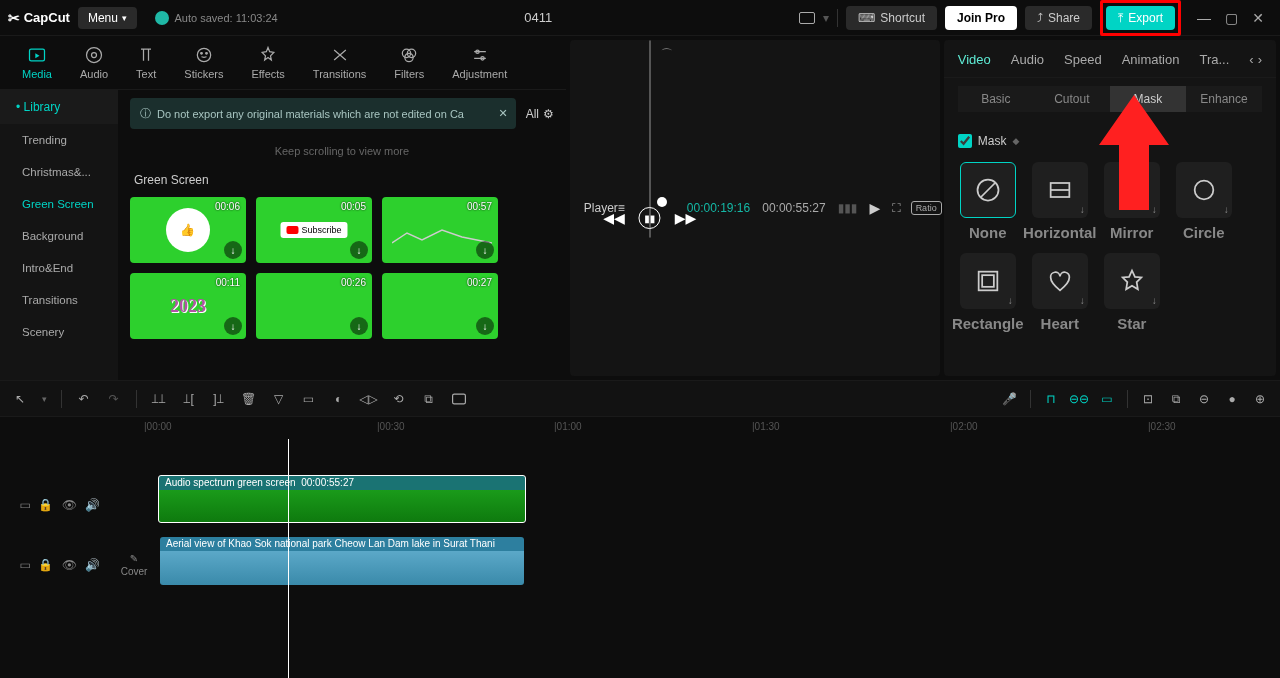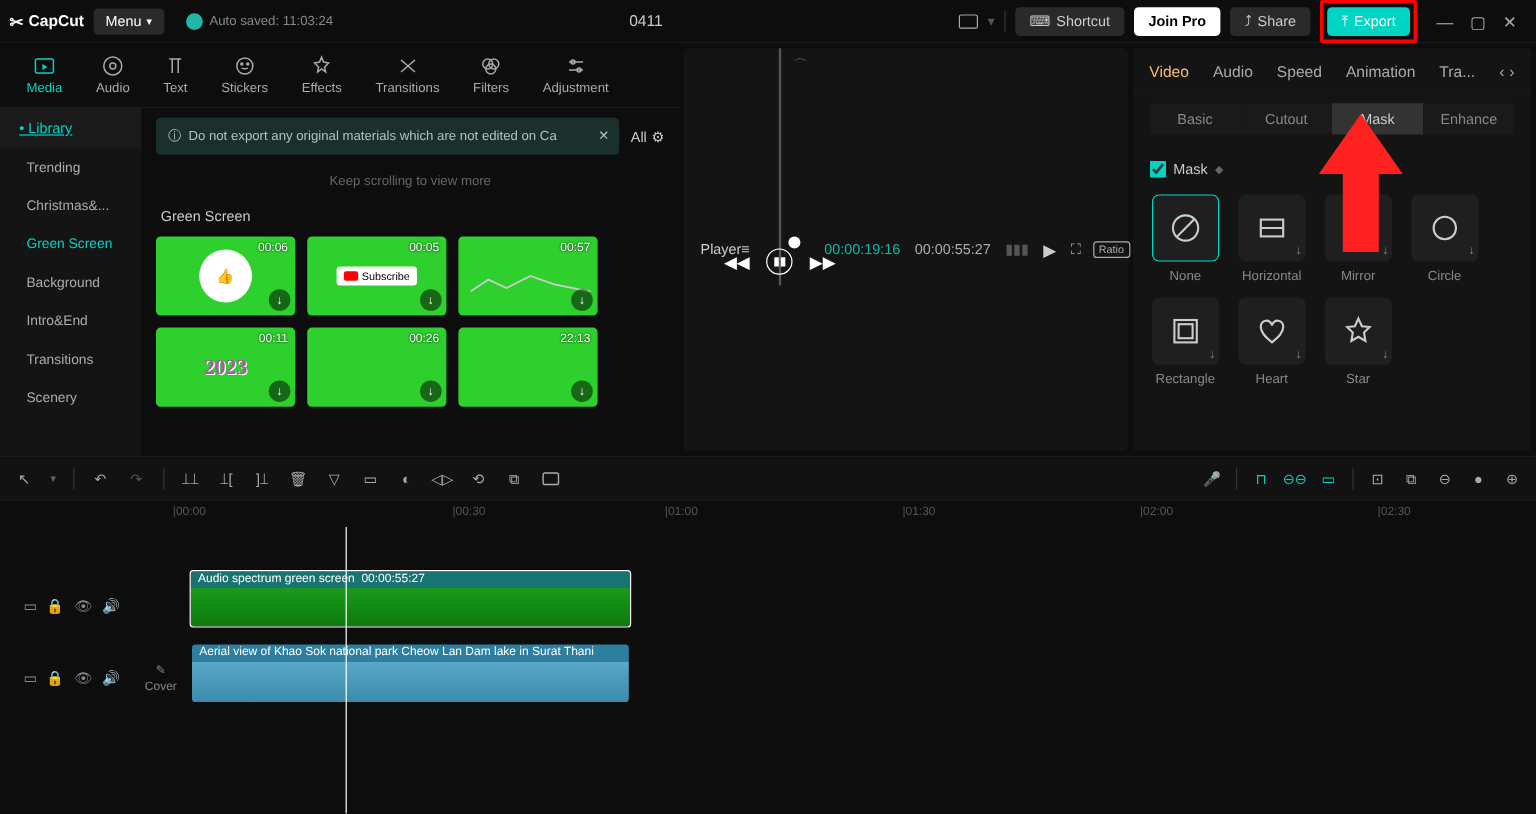--- a/index.html
+++ b/index.html
@@ -24,21 +24,21 @@
 
 .left-panel { width: 568px; display: flex; flex-direction: column; }
 .tabs-top { display: flex; background: #0d0d0d; height: 54px; align-items: center; padding: 0 8px; gap: 0; border-bottom: 1px solid #1a1a1a; }
 .tab-top { display: flex; flex-direction: column; align-items: center; gap: 3px; padding: 6px 14px; color: #aaa; font-size: 11px; cursor: pointer; }
 .tab-top.active { color: #00d4c5; }
 .tab-top svg { width: 20px; height: 20px; }
 
 .media-body { display: flex; flex: 1; overflow: hidden; }
 .sidebar { width: 118px; background: #141414; overflow-y: auto; }
 .sidebar-item { padding: 10px 16px; color: #aaa; font-size: 12px; cursor: pointer; }
-.sidebar-item.active { color: #00d4c5; background: #1a1a1a; text-decoration: underline; }
+.sidebar-item.active { color: #00d4c5; background: #1a1a1a; }
 .sidebar-item.sub { padding-left: 22px; font-size: 11.5px; }
 .sidebar-item.lib { color: #00d4c5; }
 
 .media-content { flex: 1; padding: 8px 12px; overflow-y: auto; }
 .notice-bar { display: flex; align-items: center; gap: 10px; margin-bottom: 6px; }
 .notice { flex: 1; background: #1b2f2d; border-radius: 4px; padding: 8px 10px; color: #a8c5c1; font-size: 11px; display: flex; align-items: center; gap: 6px; position: relative; overflow: hidden; white-space: nowrap; }
 .notice-close { position: absolute; right: 8px; color: #a8c5c1; }
 .all-filter { color: #ccc; font-size: 12px; display: flex; align-items: center; gap: 4px; }
 .scroll-msg { text-align: center; color: #666; font-size: 11px; padding: 10px 0; }
 .section-title { color: #ccc; font-size: 12px; margin: 6px 0 10px 4px; }
@@ -63,34 +63,34 @@
 .preview-knob { position: absolute; left: 42%; top: 50%; transform: translate(-50%,-50%); width: 10px; height: 10px; border-radius: 50%; background: #fff; }
 .player-chevron { text-align: center; color: #888; padding: 6px 0; }
 .player-footer { display: flex; align-items: center; gap: 12px; padding: 10px 14px; }
 .time-current { color: #14b8a6; font-size: 12px; }
 .time-total { color: #aaa; font-size: 12px; }
 .player-footer-right { margin-left: auto; display: flex; gap: 10px; color: #aaa; align-items: center; }
 .ratio-badge { border: 1px solid #aaa; border-radius: 3px; padding: 1px 4px; font-size: 9px; }
 
 .right-panel { flex: 1; background: #141414; margin: 4px 4px 4px 0; border-radius: 4px; display: flex; flex-direction: column; position: relative; }
 .right-tabs { display: flex; align-items: center; padding: 12px 14px 10px; gap: 20px; color: #aaa; font-size: 13px; border-bottom: 1px solid #1a1a1a; }
-.right-tab.active { color: #fdba74; font-weight: 500; }
+.right-tab.active { color: #5eead4; font-weight: 500; }
 .right-chevrons { margin-left: auto; display: flex; gap: 4px; }
 .sub-tabs { display: flex; padding: 8px 14px; gap: 0; }
 .sub-tab { flex: 1; text-align: center; padding: 6px 0; color: #888; font-size: 12px; background: #1a1a1a; }
 .sub-tab.active { background: #333; color: #ccc; }
 .mask-section { padding: 14px; }
 .mask-check { display: flex; align-items: center; gap: 6px; color: #ccc; font-size: 12px; margin-bottom: 14px; }
 .mask-check input { accent-color: #00d4c5; width: 14px; height: 14px; }
 .mask-grid { display: flex; flex-wrap: wrap; gap: 12px; }
 .mask-item { width: 60px; display: flex; flex-direction: column; align-items: center; gap: 6px; }
 .mask-icon { width: 56px; height: 56px; background: #1f1f1f; border-radius: 6px; display: flex; align-items: center; justify-content: center; position: relative; }
 .mask-icon.active { border: 1.5px solid #00d4c5; }
 .mask-dl { position: absolute; bottom: 3px; right: 3px; color: #888; font-size: 10px; }
-.mask-label { font-size: 11px; color: #888; }
+.mask-label { font-size: 15px; color: #888; font-weight: bold; }
 .red-arrow { position: absolute; top: 55px; left: 155px; width: 70px; height: 115px; pointer-events: none; z-index: 100; }
 
 .timeline { height: 298px; background: #0d0d0d; border-top: 1px solid #1a1a1a; }
 .tl-toolbar { height: 36px; display: flex; align-items: center; padding: 0 12px; gap: 14px; color: #aaa; background: #121212; border-bottom: 1px solid #1a1a1a; }
 .tl-toolbar-divider { width: 1px; height: 18px; background: #333; }
 .tl-toolbar-right { margin-left: auto; display: flex; gap: 12px; align-items: center; }
 .tl-icon { width: 16px; height: 16px; display: inline-flex; align-items:center; justify-content:center; cursor: pointer; }
 .tl-ruler { height: 22px; position: relative; padding-left: 158px; color: #555; font-size: 10px; }
 .tl-ruler-mark { position: absolute; top: 4px; }
 .tl-tracks { position: relative; height: 240px; overflow: hidden; }
@@ -243,21 +243,21 @@
           <div class="thumb">
               <span class="thumb-time">00:11</span>
               <div class="thumb-2023">2023</div>
               <span class="thumb-dl">↓</span>
             </div>
           <div class="thumb">
               <span class="thumb-time">00:26</span>
               <span class="thumb-dl">↓</span>
             </div>
           <div class="thumb">
-              <span class="thumb-time">22:13</span>
+              <span class="thumb-time">00:27</span>
               <span class="thumb-dl">↓</span>
             </div>
         </div>
       </div>
     </div>
   </div>
 
   <div class="player-panel">
     <div class="player-header">
       <span>Player</span>

